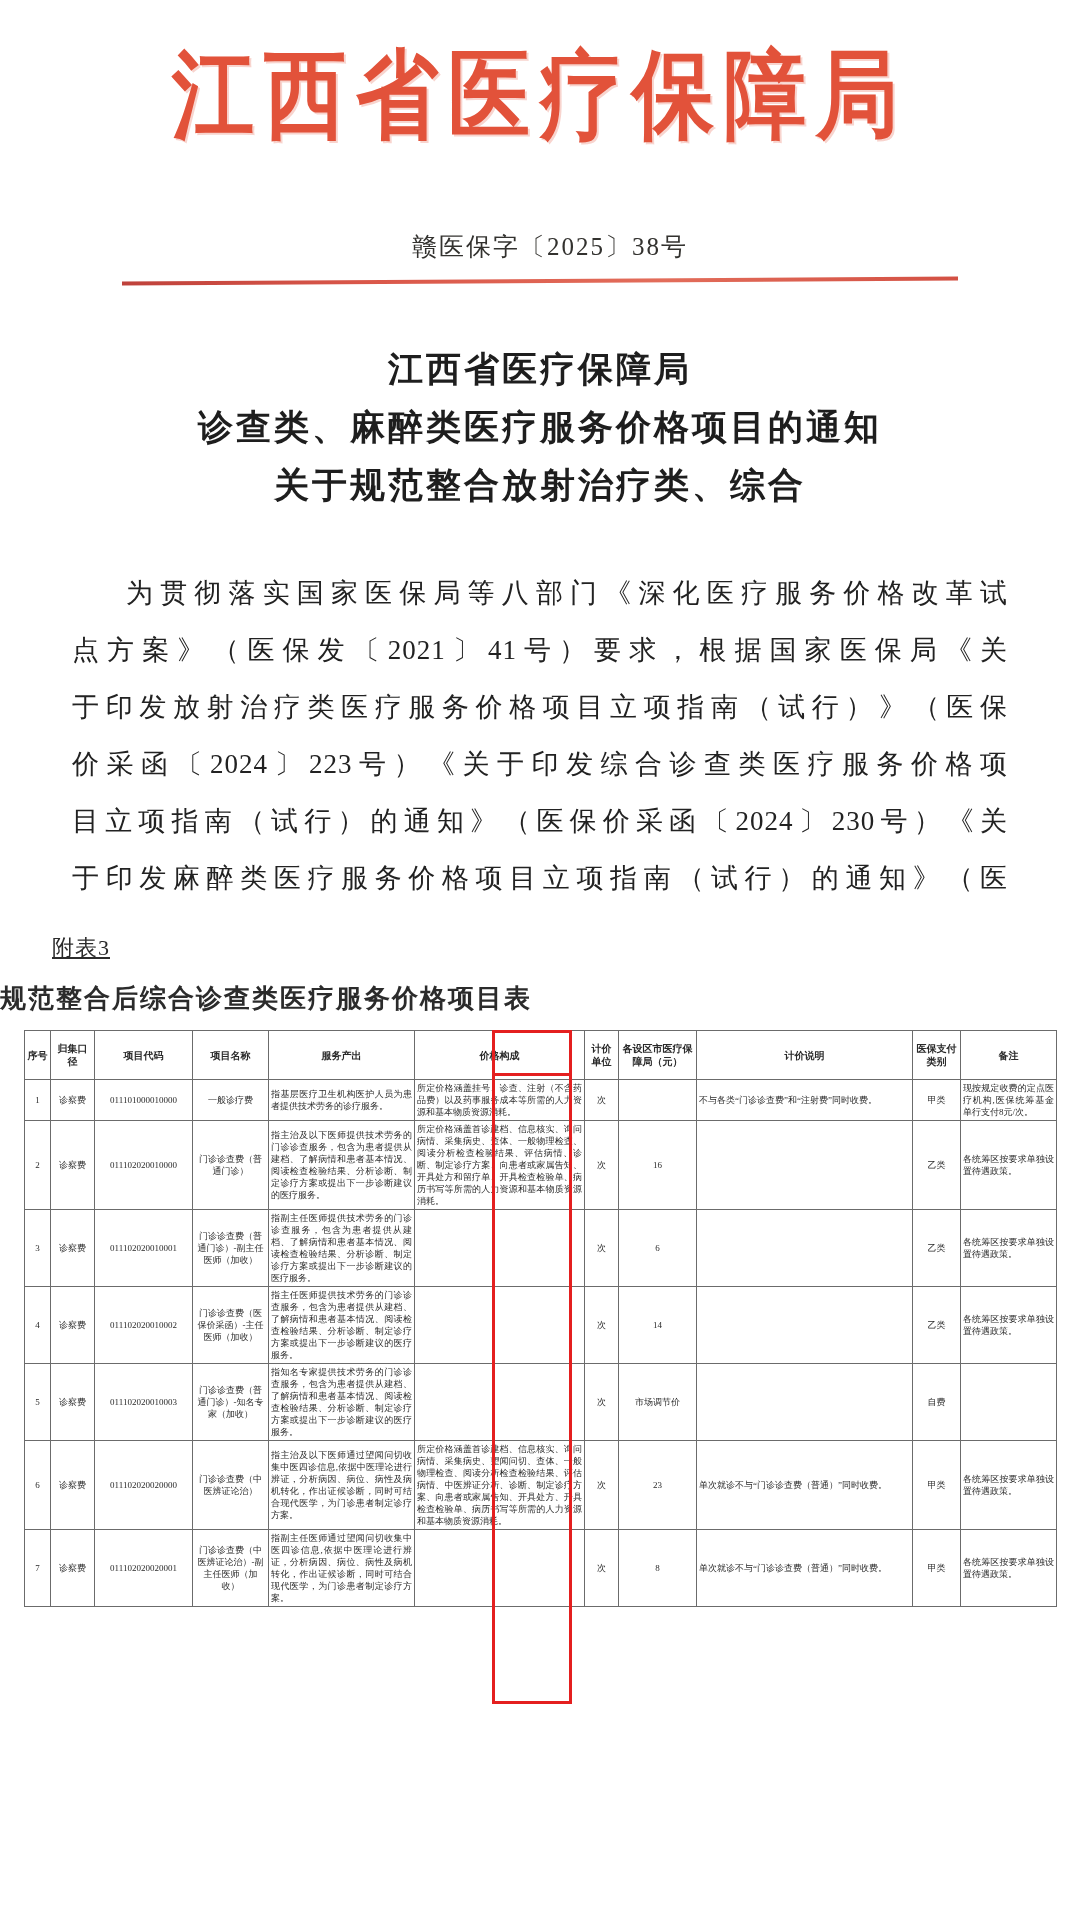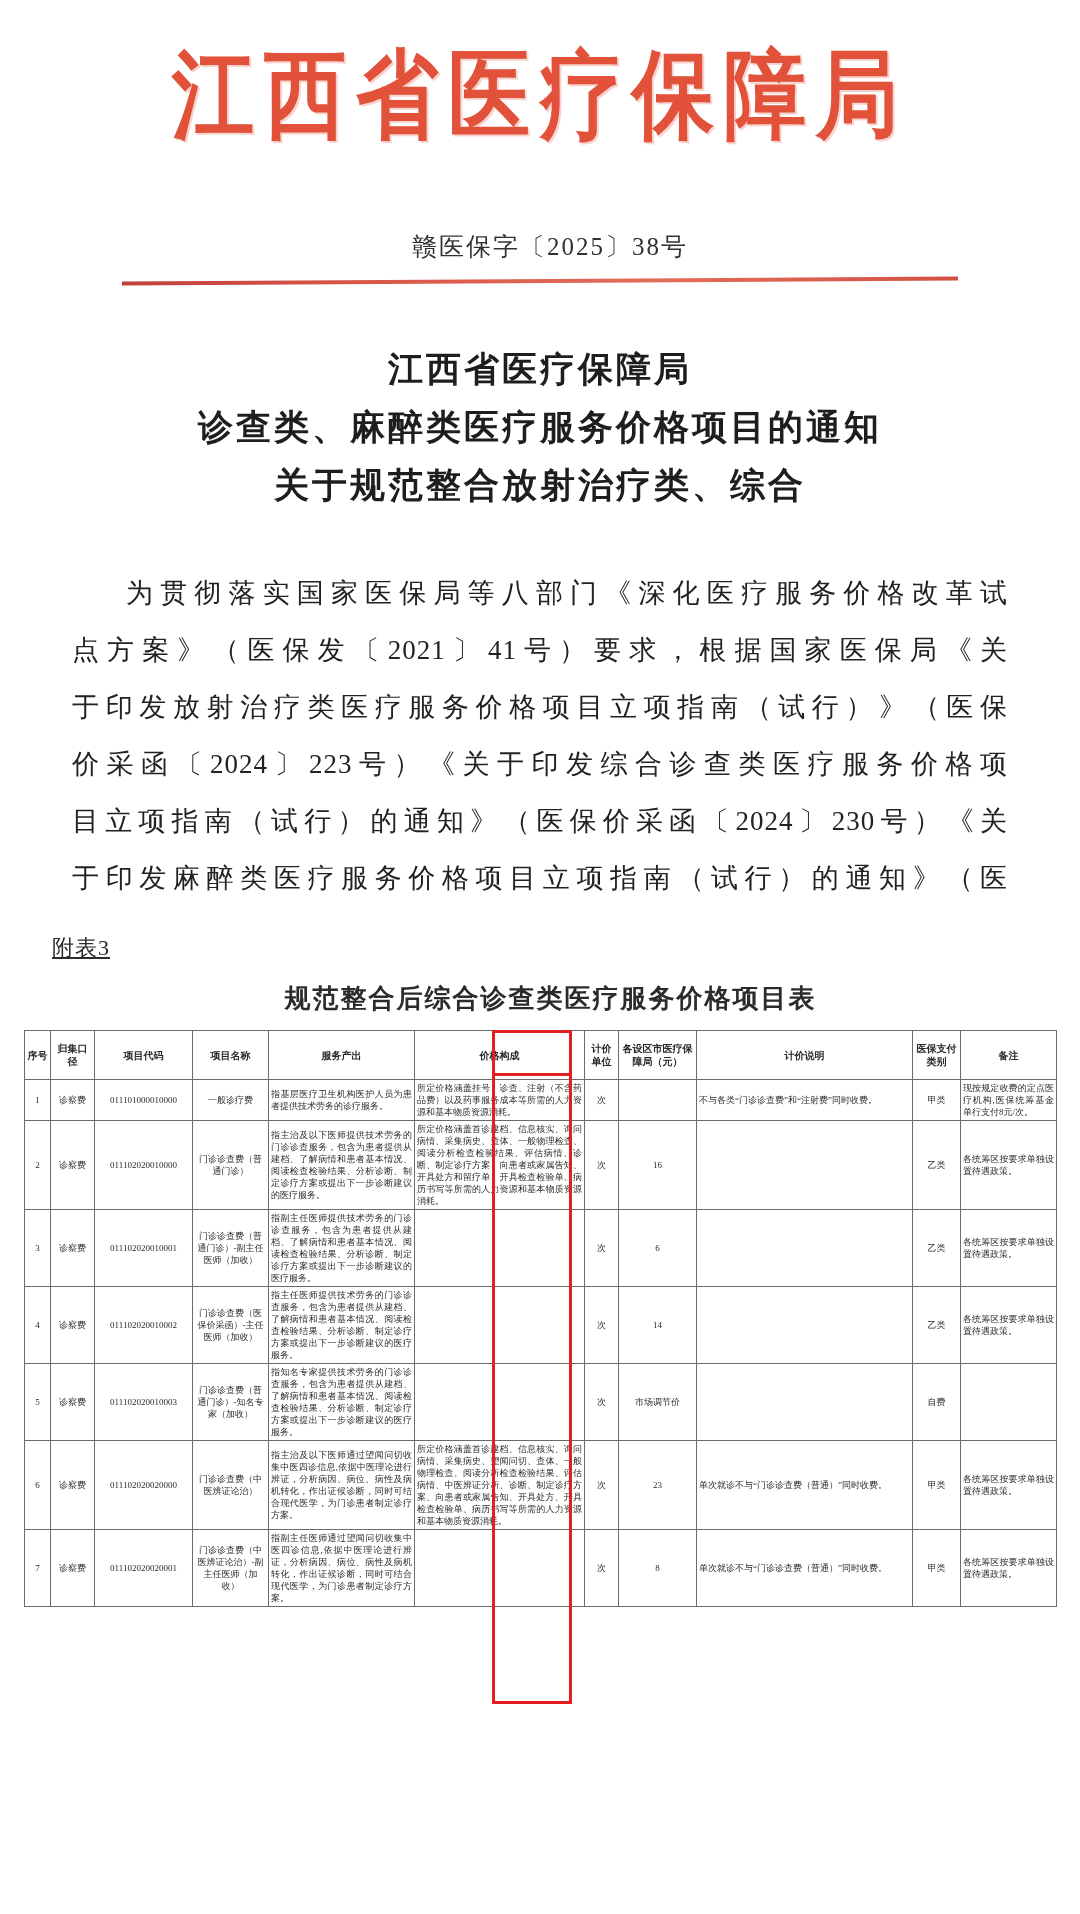--- a/index.html
+++ b/index.html
@@ -84,26 +84,25 @@
   }
 
   
   .attach-label {
     margin: 26px 0 0 52px;
     font-size: 22px;
     letter-spacing: 1px;
     text-decoration: underline;
   }
   .table-title {
-    text-align: center;
+    text-align: left;
     font-weight: 700;
     font-size: 26px;
     letter-spacing: 2px;
     margin-top: 18px;
-    padding-left: 21px;
   }
 
   
   .table-wrap {
     margin: 14px 24px 0 24px;
     position: relative;
   }
   table.price {
     width: 1032px;
     border-collapse: collapse;

